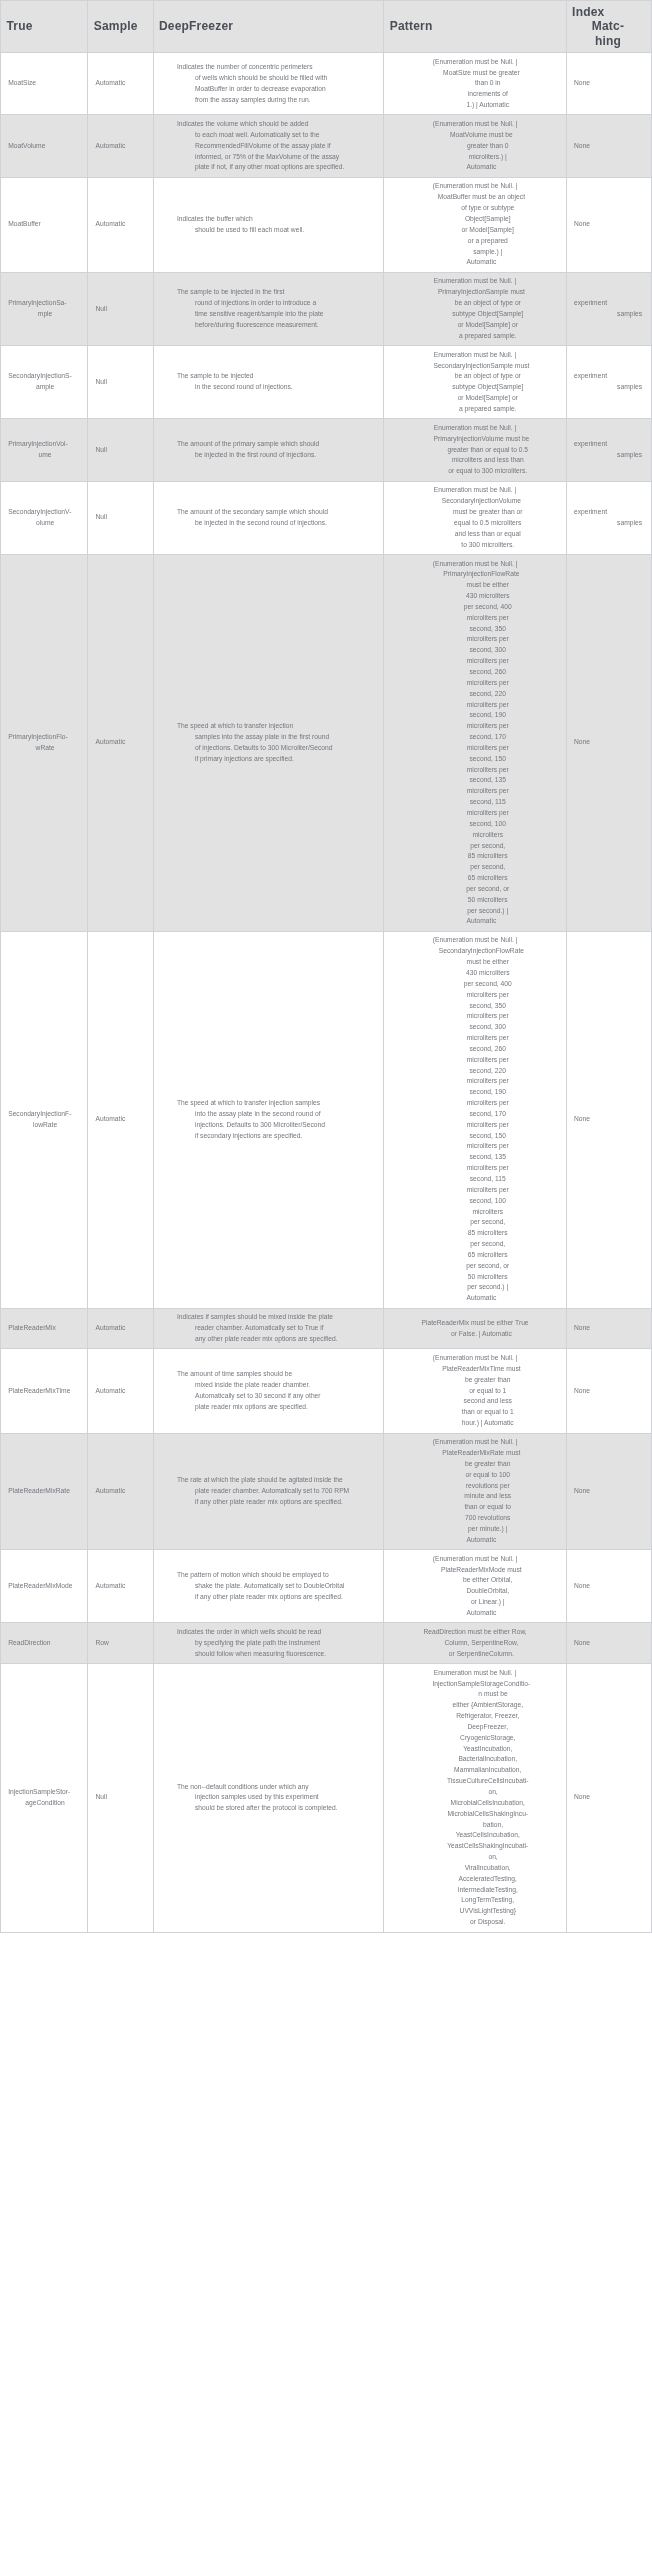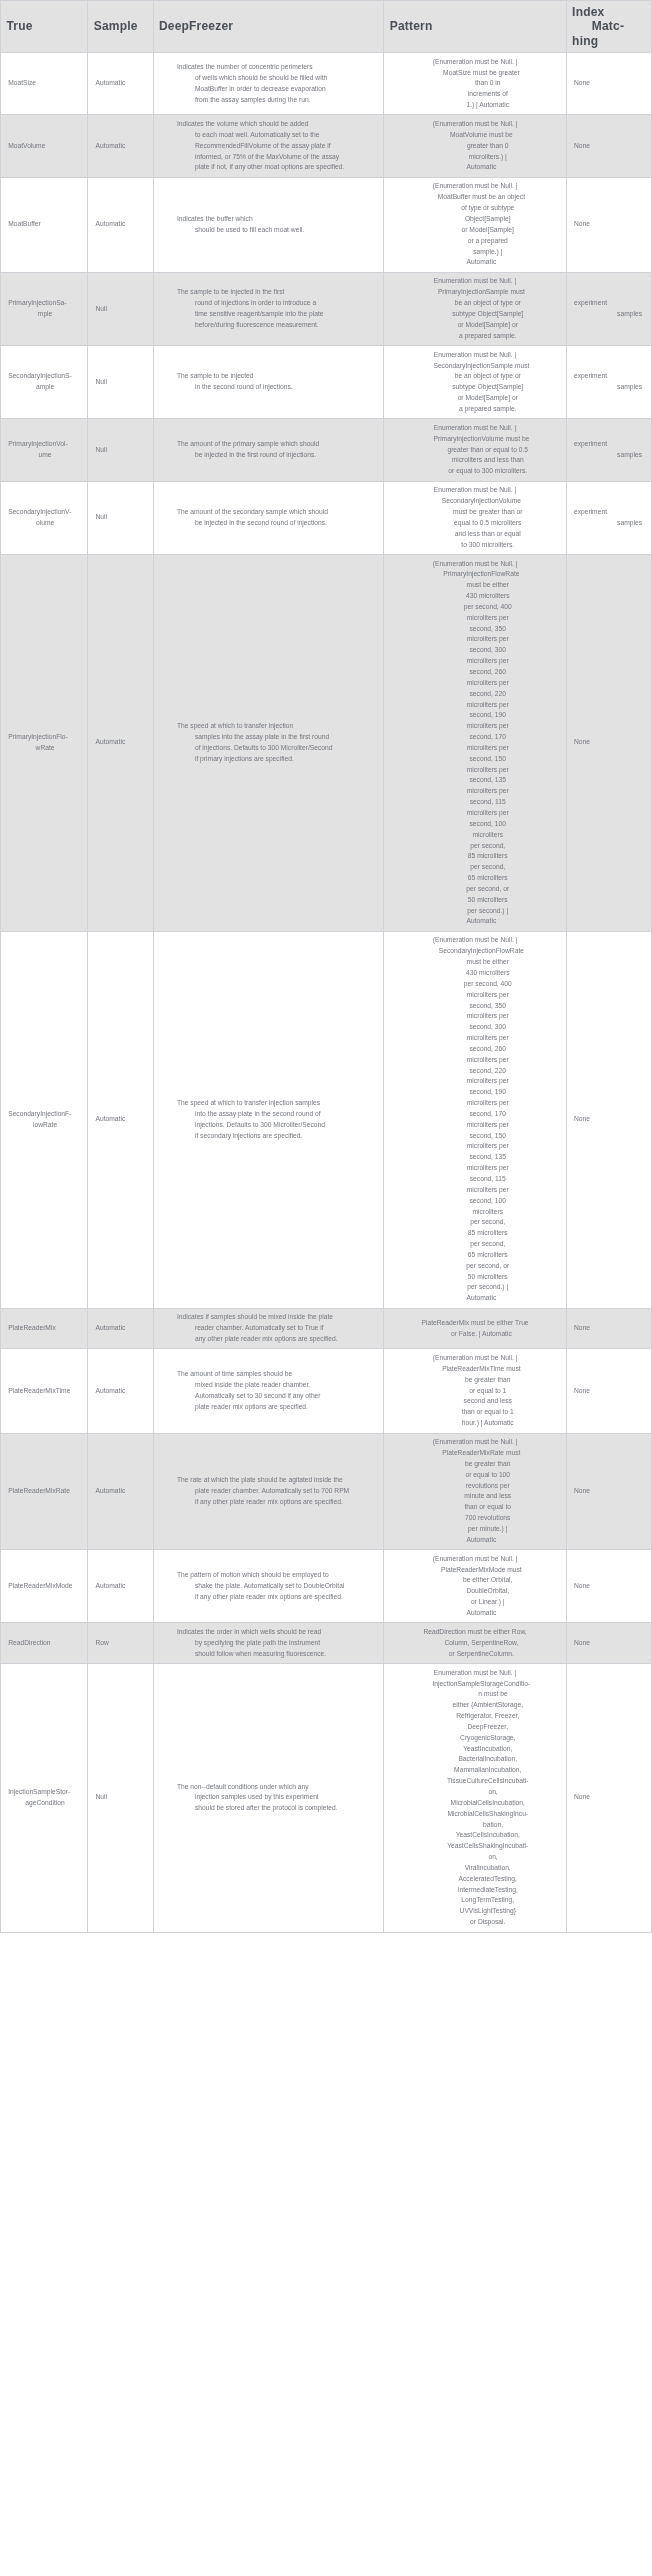--- a/index.html
+++ b/index.html
@@ -45,21 +45,21 @@
     display: block;
     text-align: left;
   }
   th.col-index .hdr-index .l2 {
     display: block;
     text-align: center;
     padding-right: 1.8px;
   }
   th.col-index .hdr-index .l3 {
     display: block;
-    text-align: left;
+    text-align: center;
     padding-right: 1.8px;
   }
 
   tbody tr.alt td { background: #e2e2e2; }
   tbody tr.plain td { background: #ffffff; }
 
   td .cell {
     font-size: 6.7px;
     line-height: 1.62;
     color: #73777e;

